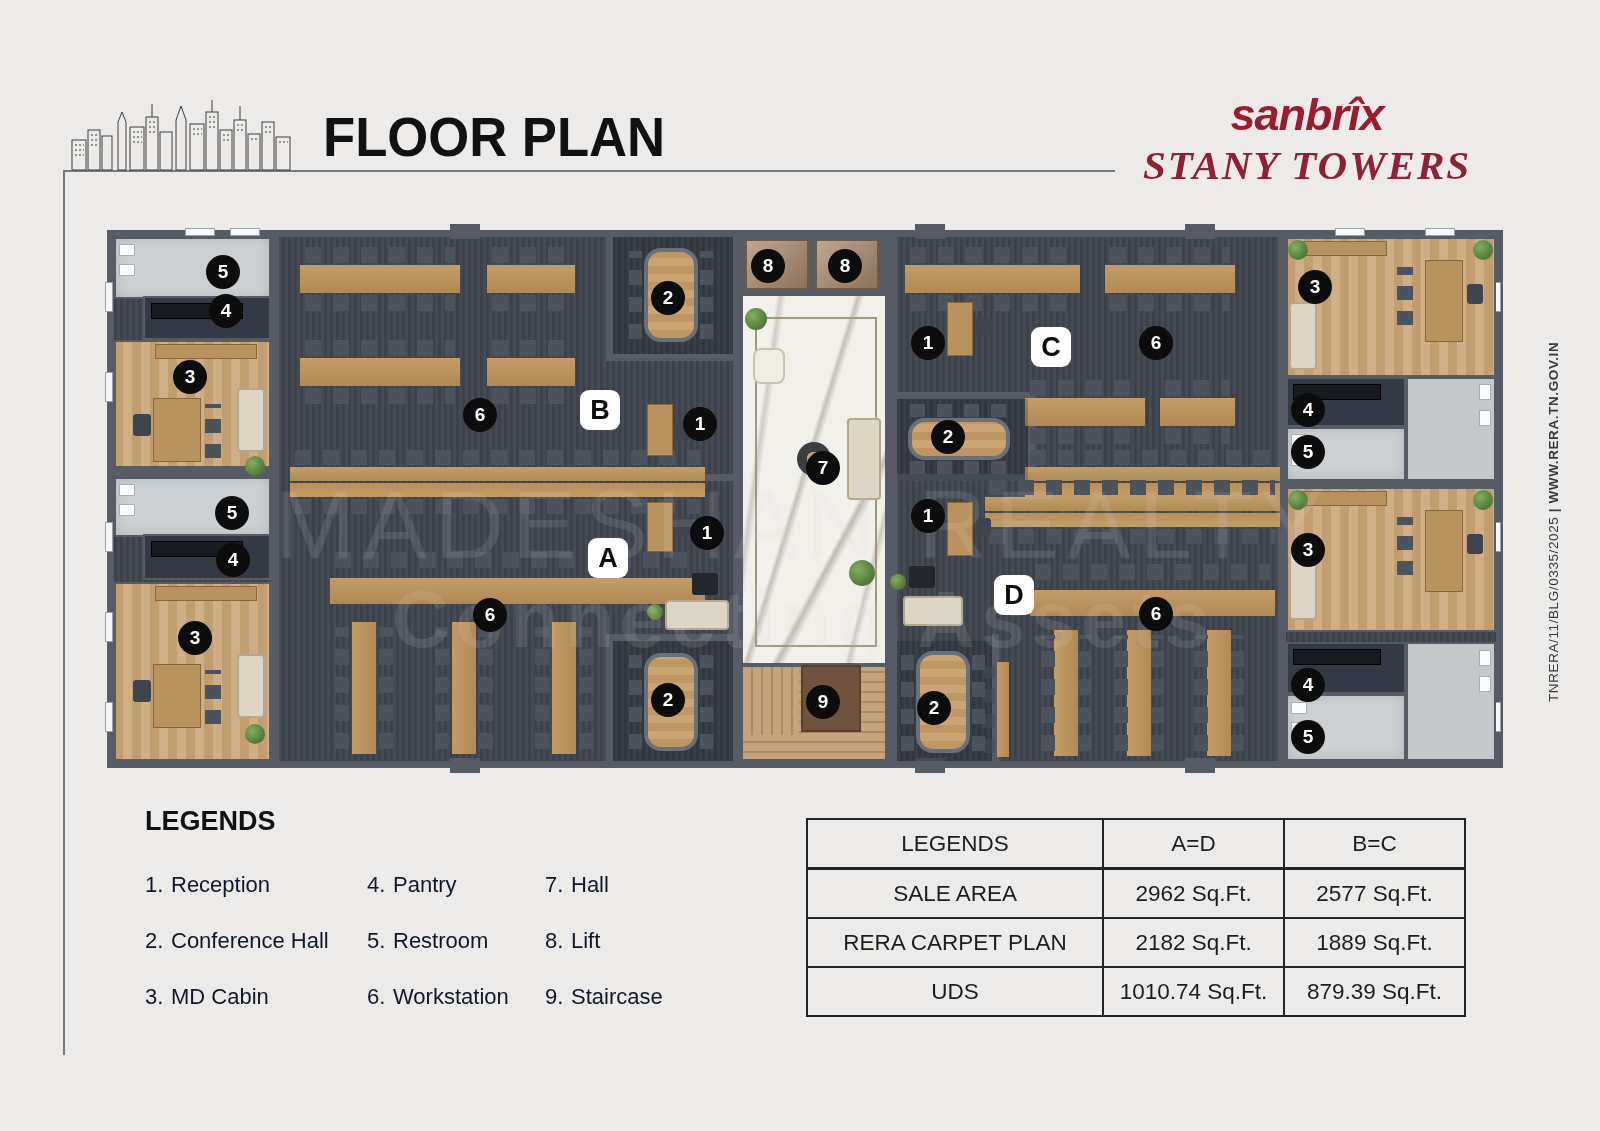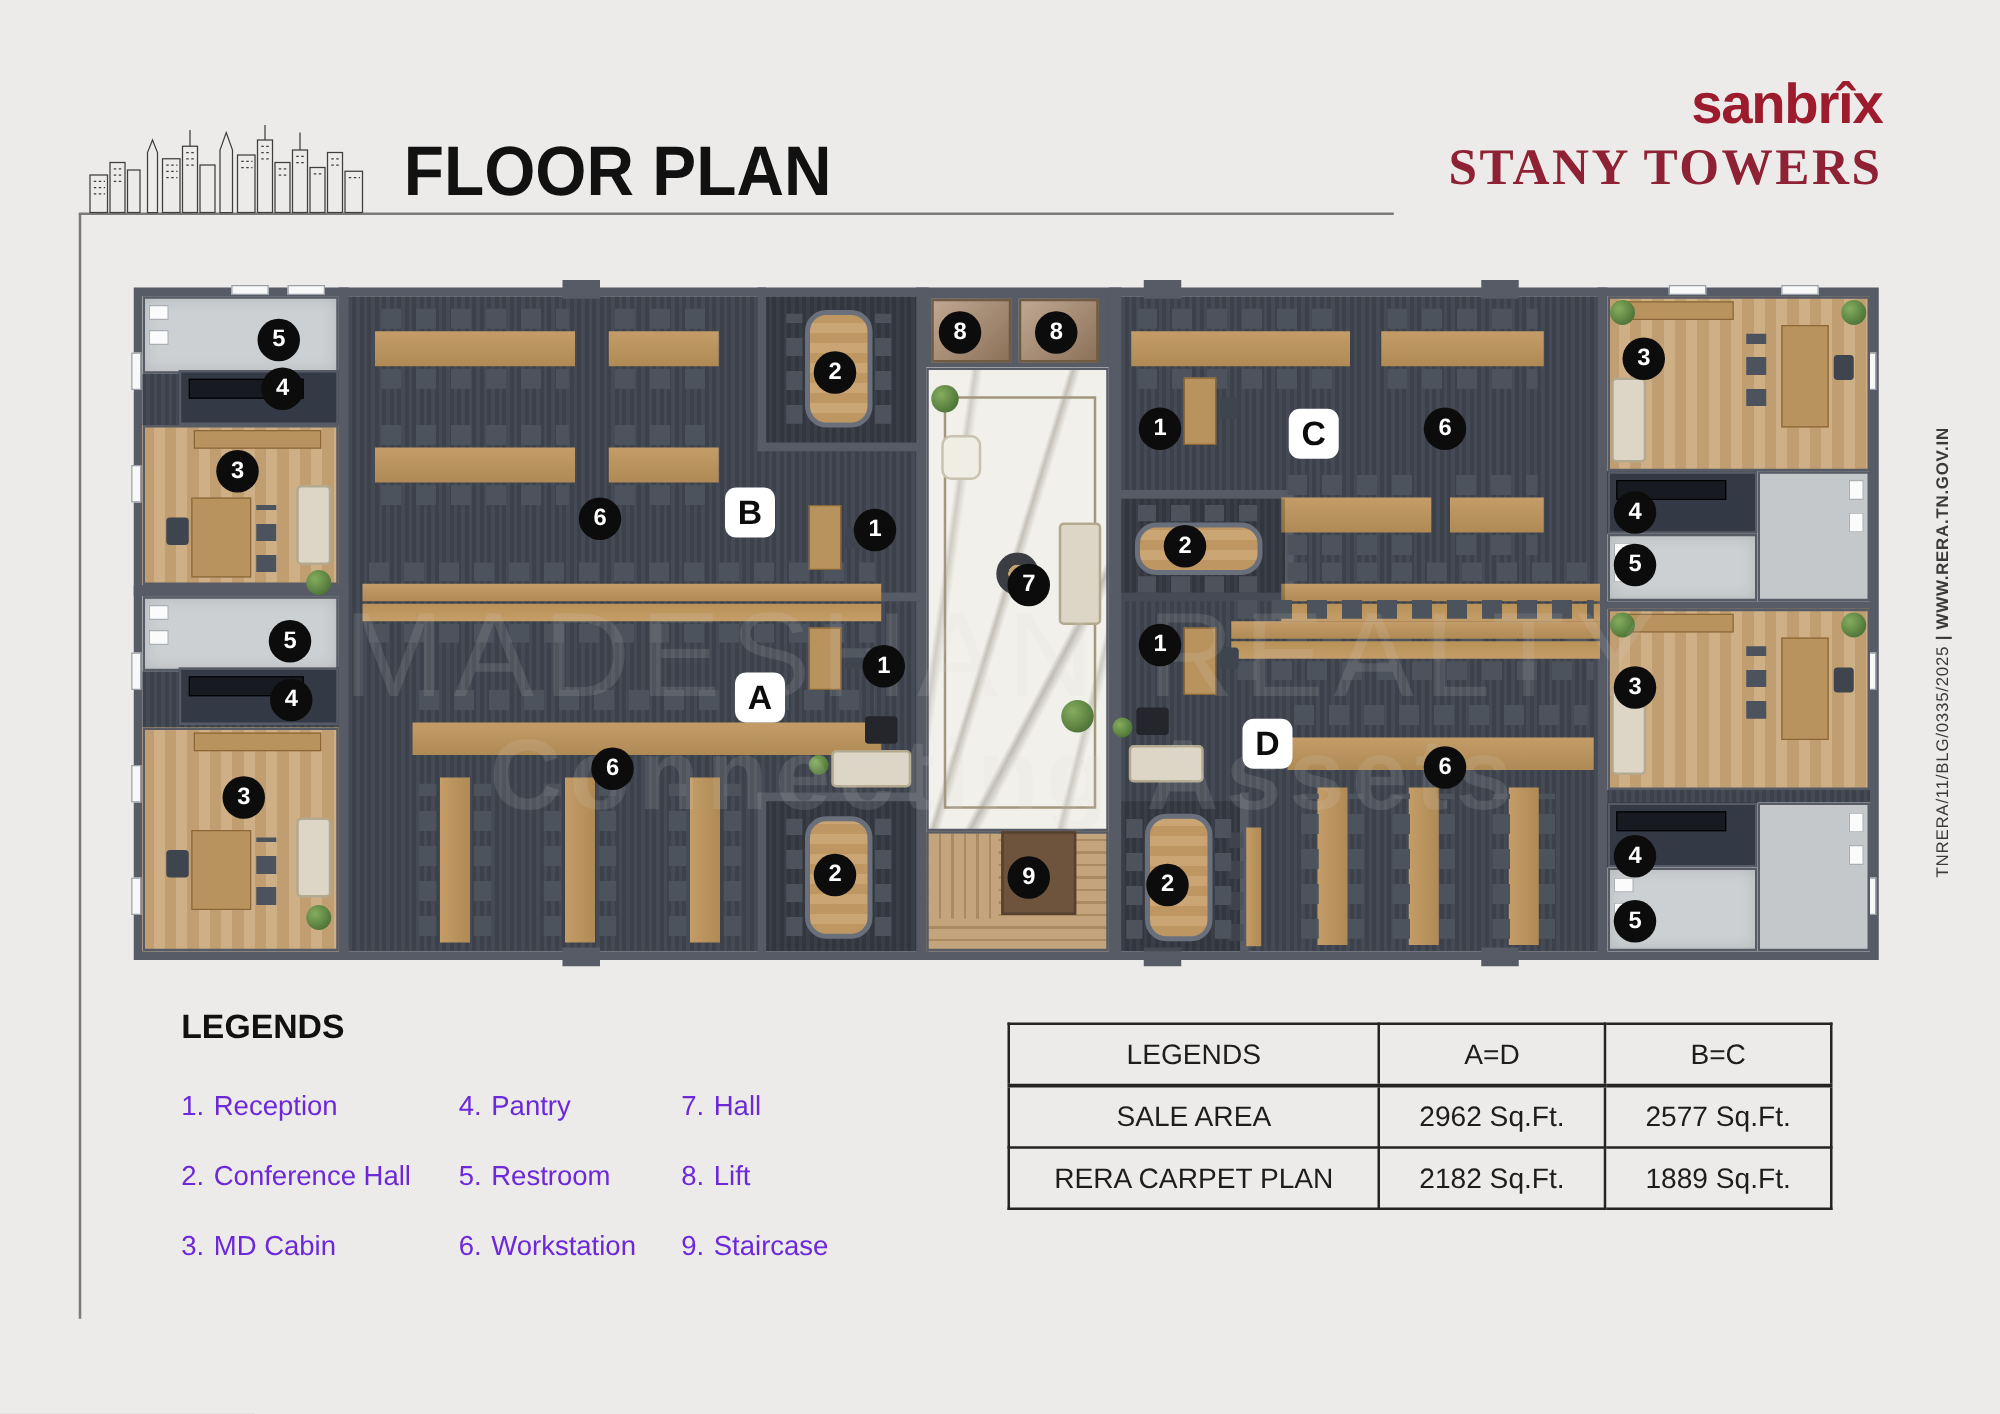--- a/index.html
+++ b/index.html
@@ -3,21 +3,21 @@
 <meta charset="utf-8">
 <style>
   html,body{margin:0;padding:0;background:#d8d8d6;}
   .page{position:relative;width:1600px;height:1131px;background:#ecebe9;overflow:hidden;
         font-family:"Liberation Sans",sans-serif;color:#1b1b1b;}
   
   .frame-v{position:absolute;left:63px;top:171px;width:2px;height:884px;background:#7a7a7a;}
   .frame-h{position:absolute;left:63px;top:170px;width:1052px;height:2px;background:#7a7a7a;}
   .title{position:absolute;left:323px;top:104px;font-size:56px;font-weight:800;letter-spacing:0;
          color:#111;transform:scaleX(.94);transform-origin:left;white-space:nowrap;}
-  .brand{position:absolute;left:1108px;top:60px;width:398px;text-align:right;}
+  .brand{position:absolute;left:1108px;top:92px;width:398px;text-align:center;font-style:italic;}
   .brand-name{font-size:45px;color:#9c1c2e;letter-spacing:-1px;line-height:1.0;}
   .brand-name .lt{font-weight:600;}
   .brand-name .bd{font-weight:800;}
   .brand-sub{font-family:"Liberation Serif",serif;font-size:41px;font-weight:600;color:#8e2133;
              letter-spacing:2px;margin-top:4px;white-space:nowrap;}
   .skyline{position:absolute;left:70px;top:92px;}
   
   .plan{position:absolute;left:95px;top:222px;width:1417px;height:556px;}
   .shell{position:absolute;left:12px;top:8px;width:1382px;height:524px;border:7px solid #565b66;}
   .carpet{position:absolute;left:19px;top:15px;width:1382px;height:524px;
@@ -105,21 +105,21 @@
   .wm1{top:248px;font-size:96px;letter-spacing:8px;}
   .wm2{top:352px;font-size:80px;letter-spacing:6px;font-weight:700;}
   
   .side-note{position:absolute;left:1546px;top:310px;height:392px;writing-mode:vertical-rl;
       transform:rotate(180deg);font-size:13.5px;color:#3a3a3a;letter-spacing:.6px;white-space:nowrap;}
   .side-note .bold{font-weight:700;}
   
   .legends-title{position:absolute;left:145px;top:806px;font-size:27px;font-weight:800;color:#111;}
   .legends{position:absolute;left:145px;top:872px;display:grid;grid-auto-flow:column;
       grid-template-rows:repeat(3,26px);grid-template-columns:222px 178px 160px;row-gap:30px;
-      font-size:22px;color:#6d28d9;}
+      font-size:22px;color:#0f172a;}
   .legend-item{white-space:nowrap;}
   .legend-item .num{display:inline-block;min-width:26px;}
   
   .area-table{position:absolute;left:806px;top:818px;width:660px;border-collapse:collapse;
       font-size:22.5px;color:#1d1d1d;text-align:center;}
   .area-table td{border:2px solid #242424;height:47px;padding:0 6px;}
   .area-table tr.hd td{border-bottom-width:3px;}
 </style>
 </head>
 <body>
@@ -396,16 +396,21 @@
     <tr>
       <td>SALE AREA</td>
       <td>2962 Sq.Ft.</td>
       <td>2577 Sq.Ft.</td>
     </tr>
     <tr>
       <td>RERA CARPET PLAN</td>
       <td>2182 Sq.Ft.</td>
       <td>1889 Sq.Ft.</td>
     </tr>
+    <tr>
+      <td>UDS</td>
+      <td>1010.74 Sq.Ft.</td>
+      <td>879.39 Sq.Ft.</td>
+    </tr>
   </tbody>
     </table>
 
 </div>
 
 </body></html>

